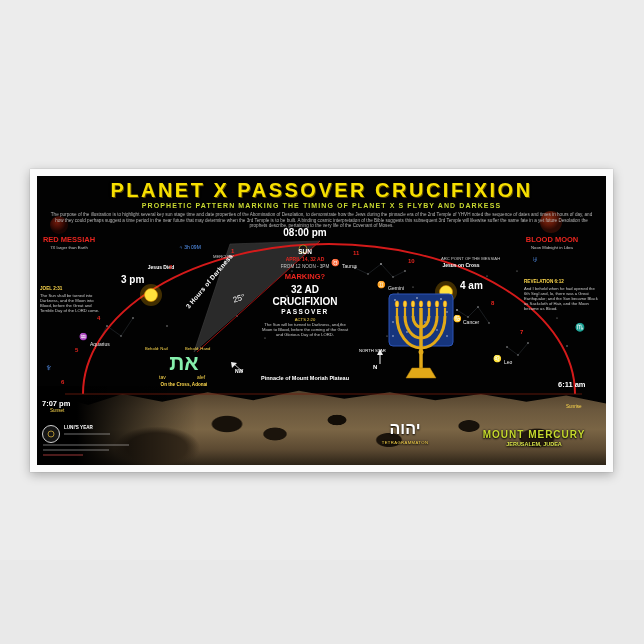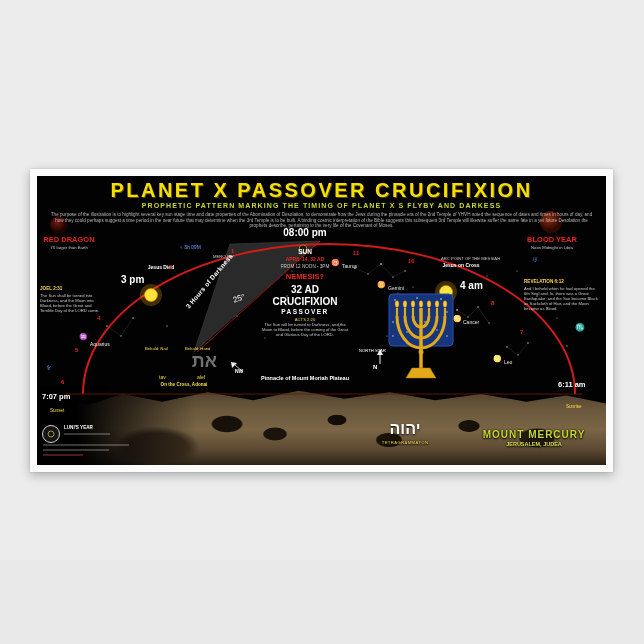--- a/index.html
+++ b/index.html
@@ -19,21 +19,21 @@
   .gry{color:#c8c8c8}.lime{color:#c6d92e}
   .b{font-weight:bold}.xb{font-weight:800}
   .f4{font-size:4.2px}.f45{font-size:4.6px}.f5{font-size:5px}.f55{font-size:5.5px}
   .f6{font-size:6px}.f65{font-size:6.5px}.f7{font-size:7.5px}.f8{font-size:8px}
   .f9{font-size:10px}.f10{font-size:10px}
   .hour{font-size:6px;font-weight:800;color:#e8251f;}
   .zg{font-size:7px;color:#5a9cff;}
   .zl{font-size:5px;color:#e8e8e8;}
   .col{position:absolute;left:213px;top:72px;width:110px;text-align:center;z-index:4;}
   .col > div{line-height:1.15;}
-  .heb{font-size:18px;font-weight:bold;color:#737373;line-height:1;text-align:right;}
+  .heb{font-size:21px;font-weight:bold;color:#86efac;line-height:1;}
   .yhwh{font-size:16px;font-weight:bold;color:#fff;text-shadow:0 1px 2px #000;}
   .shadowed{text-shadow:0 1px 2px #000,0 0 2px #000;}
   .bar{position:absolute;height:2px;background:rgba(255,255,255,.22);z-index:4;}
   .photo{position:absolute;left:0;top:210px;width:569px;height:79px;z-index:1;
     background:
       radial-gradient(ellipse 26px 14px at 190px 38px,#17110a 55%,rgba(0,0,0,0) 62%),
       radial-gradient(ellipse 20px 11px at 238px 48px,#1b140c 55%,rgba(0,0,0,0) 62%),
       radial-gradient(ellipse 16px 9px at 300px 34px,#120d07 55%,rgba(0,0,0,0) 62%),
       radial-gradient(ellipse 22px 12px at 352px 54px,#1a130b 55%,rgba(0,0,0,0) 62%),
       radial-gradient(ellipse 18px 10px at 432px 40px,#17110a 55%,rgba(0,0,0,0) 62%),
@@ -183,31 +183,31 @@
         <g>
           <circle cx="14" cy="258" r="8.5" fill="#151515" stroke="#cfcfcf" stroke-width="1"></circle>
           <circle cx="14" cy="258" r="3" fill="none" stroke="#cfa93a" stroke-width="0.8"></circle>
         </g>
       </svg>
 
       <div class="abs title ctr" style="left:0;top:3px;width:569px">PLANET X PASSOVER CRUCIFIXION</div>
       <div class="abs subtitle ctr" style="left:0;top:26px;width:569px">PROPHETIC PATTERN MARKING THE TIMING OF PLANET X S FLYBY AND DARKESS</div>
       <div class="abs intro wrap" style="left:10px;top:36px;width:549px">The purpose of the illustration is to highlight several key sun stage time and date properties of the Abomination of Desolation, to demonstrate how the Jews during the pinnacle era of the 2nd Temple of YHVH noted the sequence of dates and times in hours of day, and how they could perhaps suggest a time period in the near future that may determine when the 3rd Temple is to be built. A binding cosmic interpretation of the Bible suggests this subsequent 3rd Temple will likewise suffer the same fate in a yet future Desolation the prophets describe, pertaining to the very life of the Covenant of Moses.</div>
 
-      <div class="abs red xb f7 ctr" style="left:0;top:59px;width:64px">RED DRAGON</div>
+      <div class="abs red xb f7 ctr" style="left:0;top:59px;width:64px">RED MESSIAH</div>
       <div class="abs gry f4 ctr wrap" style="left:0;top:69px;width:64px">7X larger than Earth</div>
       <div class="abs yel b f45" style="left:3px;top:110px">JOEL 2:31</div>
       <div class="abs gry f4 wrap" style="left:3px;top:117px;width:62px">The Sun shall be turned into Darkness, and the Moon into Blood, before the Great and Terrible Day of the LORD come.</div>
       <span class="abs blu f9" style="left:8px;top:186px">♆</span>
       <span class="abs zg" style="left:42px;top:157px">♒</span>
       <span class="abs zl" style="left:53px;top:165px">Aquarius</span>
-      <div class="abs w b f7" style="left:5px;top:216px">7:07 pm</div>
+      <div class="abs w b f7" style="left:5px;top:223px">7:07 pm</div>
       <div class="abs yel f45" style="left:13px;top:232px">Sunset</div>
 
-      <div class="abs red xb f7 ctr" style="left:474px;top:59px;width:82px">BLOOD YEAR</div>
+      <div class="abs red xb f7 ctr" style="left:474px;top:59px;width:82px">BLOOD MOON</div>
       <div class="abs gry f4 ctr" style="left:474px;top:69px;width:82px">Noon Midnight in Libra</div>
       <span class="abs blu f8" style="left:495px;top:79px">♅</span>
       <div class="abs yel b f45" style="left:487px;top:103px">REVELATION 6:12</div>
       <div class="abs gry f4 wrap" style="left:487px;top:110px;width:74px">And I beheld when he had opened the 6th Seal and, lo, there was a Great Earthquake; and the Sun became Black as Sackcloth of Hair, and the Moon became as Blood.</div>
       <span class="abs blu f8" style="left:538px;top:147px">♏</span>
       <div class="abs w b f7" style="left:521px;top:204px">6:11 am</div>
       <div class="abs yel f45" style="left:529px;top:228px">Sunrise</div>
 
       <div class="abs w xb f10 ctr" style="left:212px;top:51px;width:112px">08:00 pm</div>
       <div class="abs w xb f10" style="left:84px;top:98px">3 pm</div>
@@ -236,21 +236,21 @@
       <span class="abs zl" style="left:351px;top:109px">Gemini</span>
       <span class="abs zg" style="left:416px;top:139px">♋</span>
       <span class="abs zl" style="left:426px;top:143px">Cancer</span>
       <span class="abs zg" style="left:456px;top:179px">♌</span>
       <span class="abs zl" style="left:467px;top:183px">Leo</span>
 
       <div class="col">
         <div class="w b f65">SUN</div>
         <div class="red b f5" style="margin-top:2px">APRIL 14, 32 AD</div>
         <div class="gry f45" style="margin-top:1px">FROM 12 NOON - 3PM</div>
-        <div class="red xb f7" style="margin-top:3px">NEMESIS?</div>
+        <div class="red xb f7" style="margin-top:3px">MARKING?</div>
         <div class="w xb f9" style="margin-top:3px">32 AD</div>
         <div class="w xb f9">CRUCIFIXION</div>
         <div class="w b f65" style="letter-spacing:1.5px;margin-top:1px">PASSOVER</div>
         <div class="yel f4" style="margin-top:2px">ACTS 2:20</div>
         <div class="gry f4 wrap" style="width:88px;margin:1px auto 0">The Sun will be turned to Darkness, and the Moon to Blood, before the coming of the Great and Glorious Day of the LORD.</div>
       </div>
       <div class="abs w b f55 ctr" style="left:198px;top:199px;width:140px">Pinnacle of Mount Moriah Plateau</div>
 
       <span class="abs yel f4" style="left:108px;top:170px">Behold: Nail</span>
       <span class="abs yel f4" style="left:148px;top:170px">Behold: Hand</span>

